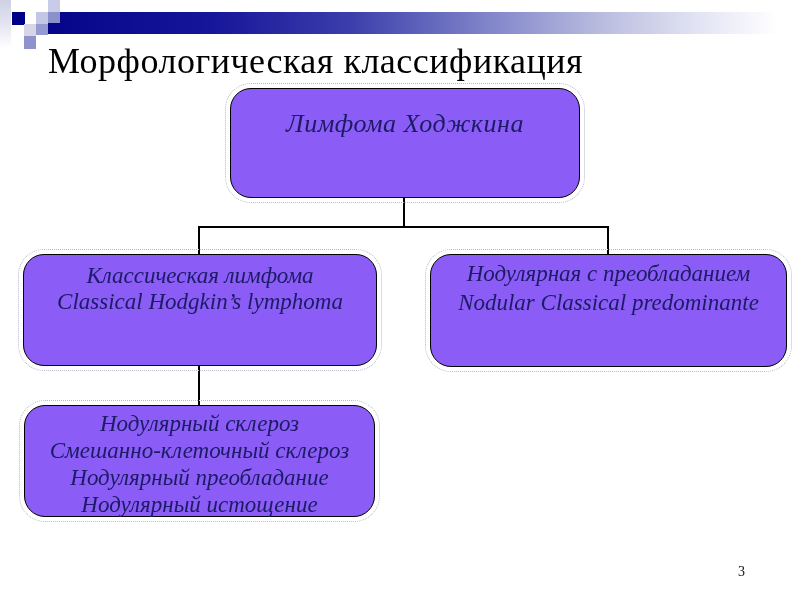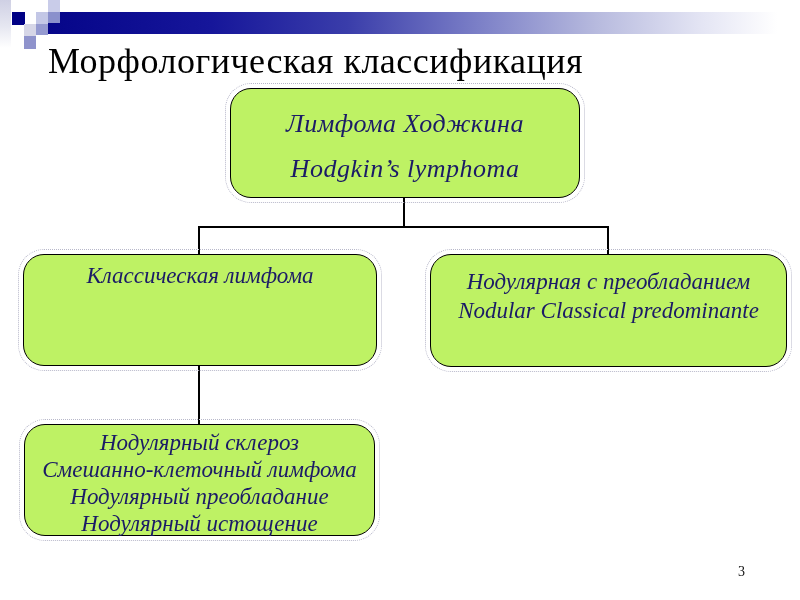--- a/index.html
+++ b/index.html
@@ -40,21 +40,21 @@
     text-align: left;
     font-size: 36px; color: #000000;
     letter-spacing: 0.5px;
     white-space: nowrap;
     padding-left: 48px;
   }
 
   
   .node {
     position: absolute;
-    background: #bef264;
+    background: #8b5cf6;
     border: 1.5px solid #000000;
     border-radius: 21px;
     outline: 1px dotted #b8b8ca;
     outline-offset: 4px;
     box-sizing: border-box;
     color: #1b1b66;
     font-style: italic;
     text-align: center;
     white-space: nowrap;
   }
@@ -63,24 +63,24 @@
   .node-root { left: 230px; top: 88px; width: 350px; height: 110px;
                font-size: 26px; letter-spacing: 0.5px; padding-top: 12px; }
   .node-root .ln { line-height: 45px; }
 
   .node-classical { left: 23px; top: 254px; width: 354px; height: 112px;
                     font-size: 23px; padding-top: 8px; }
   .node-classical .ln { line-height: 26px; }
   .node-classical .ln:nth-child(3) { margin-top: -7px; }
 
   .node-nodular { left: 430px; top: 254px; width: 357px; height: 113px;
-                  font-size: 23px; padding-top: 12px; }
+                  font-size: 23px; padding-top: 4px; }
   .node-nodular .ln { line-height: 29px; }
 
-  .node-variants { left: 24px; top: 424px; width: 351px; height: 112px;
+  .node-variants { left: 24px; top: 405px; width: 351px; height: 112px;
                    font-size: 23px; padding-top: 4px; }
   .node-variants .ln { line-height: 27px; }
 
   
   .conn { position: absolute; background: #000000; }
   .conn-v1 { left: 403px; top: 198px; width: 2px;   height: 30px; }
   .conn-h1 { left: 198px; top: 226px; width: 411px; height: 2px;  }
   .conn-v2 { left: 198px; top: 226px; width: 2px;   height: 30px; }
   .conn-v3 { left: 607px; top: 226px; width: 2px;   height: 30px; }
   .conn-v4 { left: 198px; top: 366px; width: 2px;   height: 58px; }
@@ -109,34 +109,34 @@
   <div class="title">Морфологическая классификация</div>
 
   <div class="conn conn-v1"></div>
   <div class="conn conn-h1"></div>
   <div class="conn conn-v2"></div>
   <div class="conn conn-v3"></div>
   <div class="conn conn-v4"></div>
 
   <div class="node node-root">
     <span class="ln">Лимфома Ходжкина</span>
-    <span class="ln">Hodgkin’s lymphoma</span>
   </div>
 
   <div class="node node-classical">
     <span class="ln">Классическая лимфома</span>
+    <span class="ln">Classical Hodgkin’s lymphoma</span>
   </div>
 
   <div class="node node-nodular">
     <span class="ln">Нодулярная с преобладанием</span>
     <span class="ln">Nodular Classical predominante</span>
   </div>
 
   <div class="node node-variants">
     <span class="ln">Нодулярный склероз</span>
-    <span class="ln">Смешанно-клеточный лимфома</span>
+    <span class="ln">Смешанно-клеточный склероз</span>
     <span class="ln">Нодулярный преобладание</span>
     <span class="ln">Нодулярный истощение</span>
   </div>
 
   <div class="page-number">3</div>
 
 </div>
 
 </body></html>

